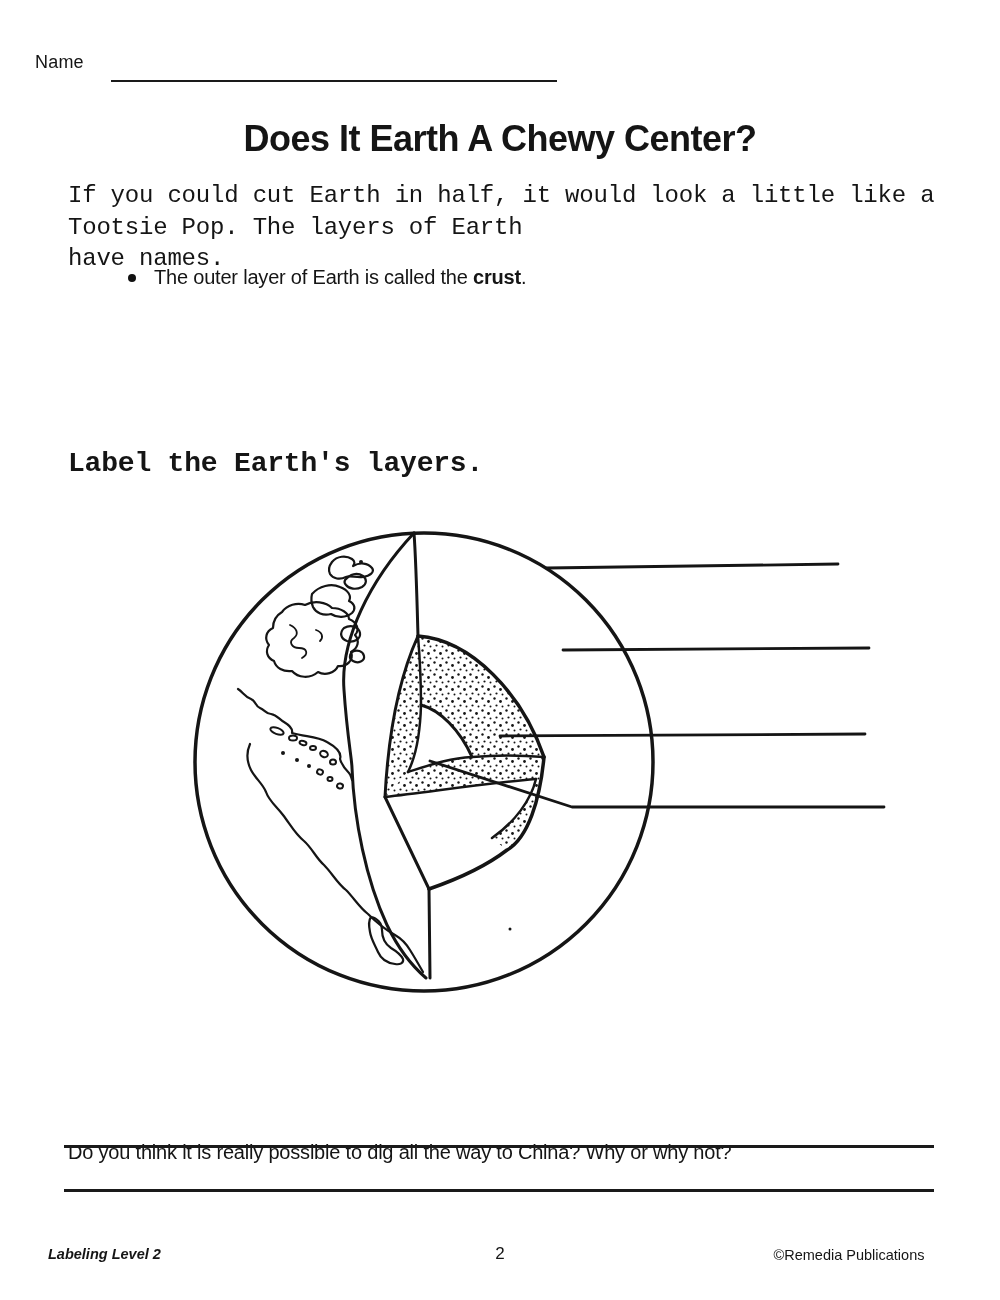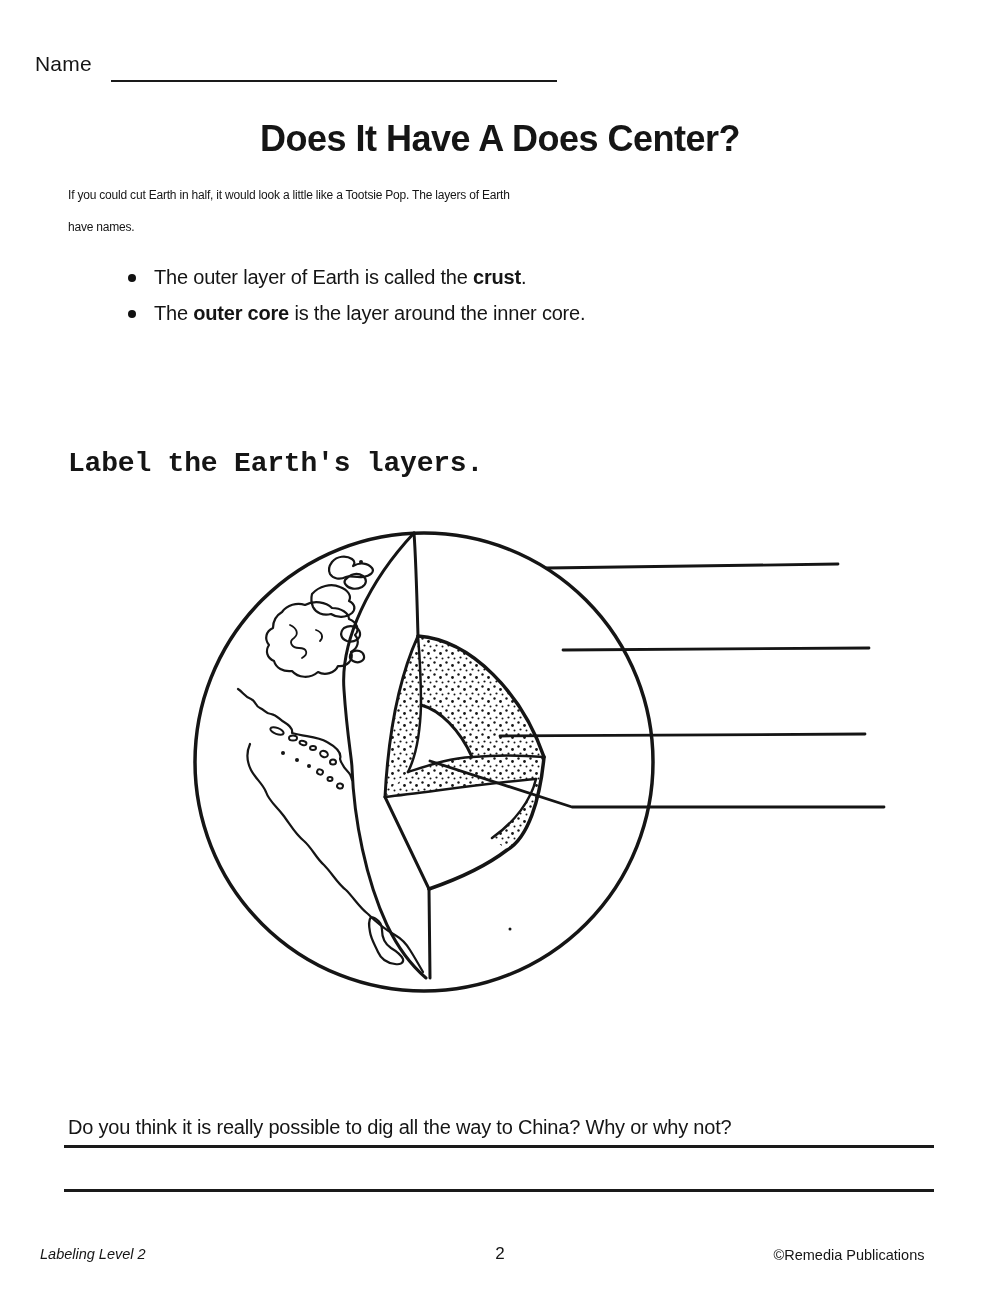--- a/index.html
+++ b/index.html
@@ -2,58 +2,55 @@
 <html><head>
 <meta charset="utf-8">
 <style>
   html,body{margin:0;padding:0;}
   body{
     width:1000px;height:1300px;position:relative;background:#ffffff;
     font-family:"Liberation Sans","DejaVu Sans",sans-serif;color:#151515;
     overflow:hidden;
   }
   .abs{position:absolute;}
-  .name-row{top:52px;left:35px;font-size:21px;letter-spacing:.2px;}
+  .name-row{top:52px;left:35px;font-size:18px;letter-spacing:.2px;}
   .name-row .lbl{display:inline-block;}
   .name-line{position:absolute;left:111px;top:80px;width:446px;border-bottom:2px solid #1a1a1a;height:0;}
   .title{top:118px;left:0;width:1000px;text-align:center;font-size:36px;font-weight:bold;letter-spacing:-.5px;}
-  .intro{top:180px;left:68px;width:880px;font-size:12px;line-height:31.5px;letter-spacing:-.2px;white-space:pre-line;}
+  .intro{top:180px;left:68px;width:880px;font-size:24px;line-height:31.5px;letter-spacing:-.2px;white-space:pre-line;font-family:Liberation Mono, monospace;}
   .bullets{top:252px;left:120px;width:720px;list-style:none;margin:8px;padding:0;}
   .bullets li{position:relative;height:35.5px;line-height:35.5px;font-size:20px;letter-spacing:-.2px;padding-left:26px;}
   .bullets li .dot{position:absolute;left:0;top:14px;width:8px;height:8px;border-radius:50%;background:#111;}
   .bullets b{font-weight:bold;}
   .instruction{top:448px;left:68px;font-size:28px;font-weight:bold;letter-spacing:-.2px;font-family:Liberation Mono, monospace;}
   .diagram{top:515px;left:0;}
-  .question{top:1116px;left:68px;width:880px;font-size:20px;letter-spacing:-.2px;}
+  .question{top:1141px;left:68px;width:880px;font-size:20px;letter-spacing:-.2px;}
   .ansline{left:64px;width:870px;height:0;border-bottom:3px solid #1a1a1a;}
   .ansline.a1{top:1145px;}
   .ansline.a2{top:1189px;}
-  .footer-left{top:1246px;left:40px;font-size:14.5px;font-style:italic;font-weight:400;}
+  .footer-left{top:1246px;left:48px;font-size:14.5px;font-style:italic;font-weight:700;}
   .footer-center{top:1244px;left:0;width:1000px;text-align:center;font-size:17px;}
   .footer-right{top:1247px;left:738px;width:222px;font-size:14.5px;text-align:center;}
 </style>
 </head>
 <body>
 
 <div class="abs name-row">
   <span class="lbl">Name</span>
 </div>
 <div class="name-line"></div>
 
-<div class="abs title">Does It Have A Does Center?</div>
+<div class="abs title">Does It Earth A Chewy Center?</div>
 
 <div class="abs intro">If you could cut Earth in half, it would look a little like a Tootsie Pop. The layers of Earth
 have names.</div>
 
 <ul class="abs bullets">
   <li>
     <span class="dot"></span><span>The outer layer of Earth is called the </span><b>crust</b><span>.</span>
-  </li>
-  <li>
-    <span class="dot"></span><span>The </span><b>outer core</b><span> is the layer around the inner core.</span>
   </li>
 </ul>
 
 <div class="abs instruction">Label the Earth's layers.</div>
 
 <svg class="abs diagram" width="1000" height="500" viewBox="0 515 1000 500" fill="none" stroke="#151515" stroke-linecap="round" stroke-linejoin="round">
   <defs>
     <pattern id="stip" width="12" height="12" patternUnits="userSpaceOnUse">
       <circle cx="2.5" cy="2.5" r="1.2" fill="#151515" stroke="none"></circle>
       <circle cx="8.5" cy="5.5" r="1.4" fill="#151515" stroke="none"></circle>

